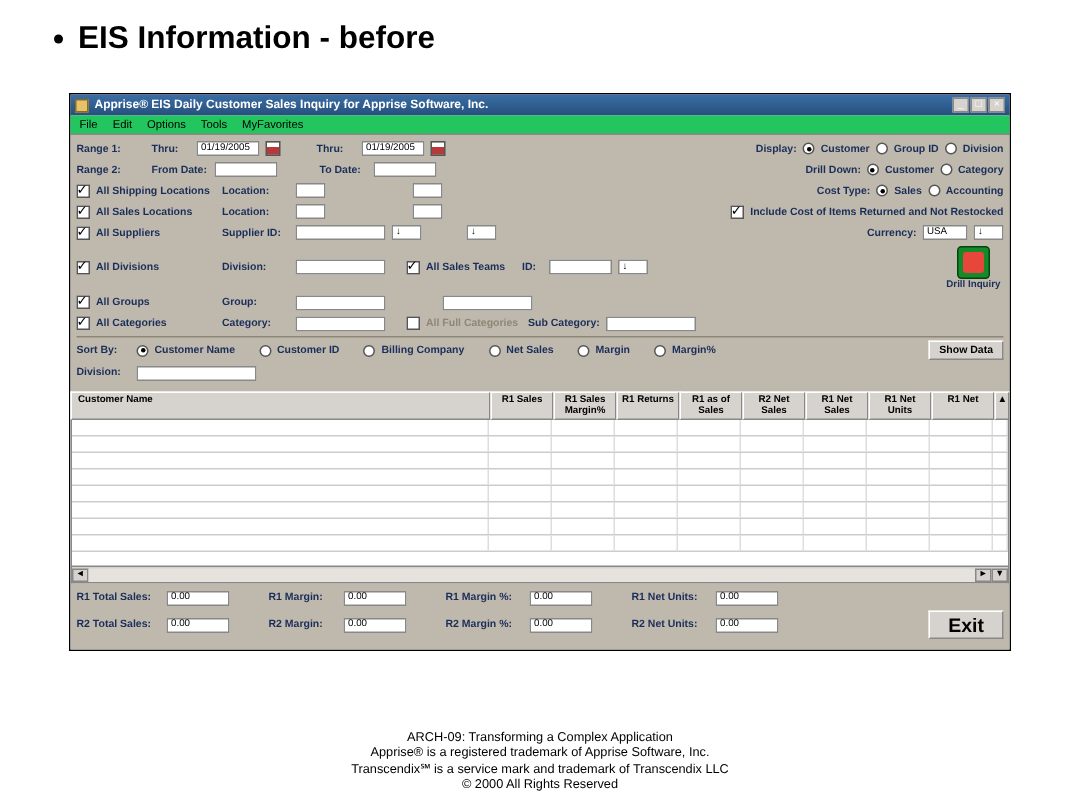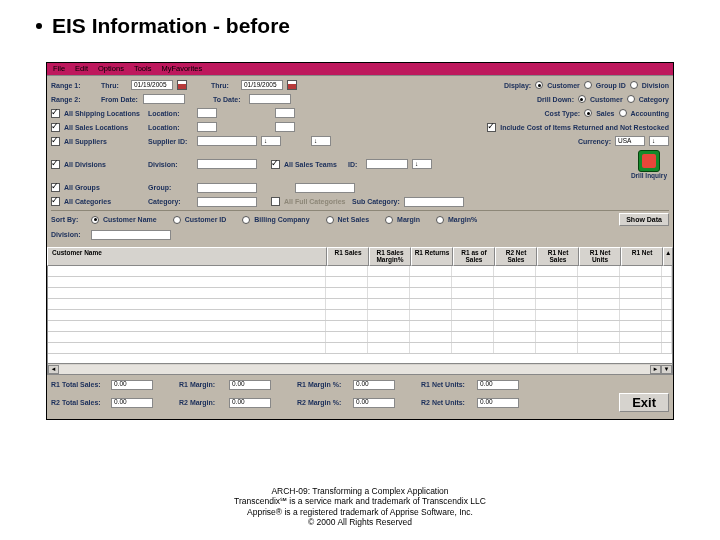--- a/index.html
+++ b/index.html
@@ -8,21 +8,21 @@
   h1 { margin: 0 0 14px 0; font-size: 30px; font-weight: 700; text-align: center; letter-spacing: 0.2px; }
   .bullet-row { display: flex; align-items: center; gap: 10px; margin-bottom: 24px; }
   .bullet { width: 6px; height: 6px; background: #000; border-radius: 50%; margin-left: -2px; }
   .bullet-text { font-size: 21px; font-weight: 700; }
   .app-window { margin: 0 8px; border: 1px solid #000; font-size: 7px; line-height: 1; }
   .titlebar { background: linear-gradient(#3a6ea5, #274f7d); color: #fff; display: flex; align-items: center; height: 14px; padding: 0 3px; gap: 4px; }
   .titlebar-icon { width: 9px; height: 9px; background: #e7c26b; border: 1px solid #8b6b1f; }
   .title-text { font-size: 8px; font-weight: 700; flex: 1; }
   .win-btns { display: flex; gap: 1px; }
   .win-btn { width: 11px; height: 10px; background: #d6d3ce; border: 1px solid #888; font-size: 7px; text-align: center; line-height: 8px; }
-  .menubar { background: #be185d; border-bottom: 1px solid #888; display: flex; gap: 10px; padding: 2px 6px; font-size: 7.5px; }
+  .menubar { background: #22c55e; border-bottom: 1px solid #888; display: flex; gap: 10px; padding: 2px 6px; font-size: 7.5px; }
   .tool-area { background: #bfb8ac; padding: 4px; }
   .form-row { display: flex; align-items: center; gap: 4px; margin-bottom: 3px; min-height: 11px; }
   .lbl { color: #1a2e5a; font-weight: 700; font-size: 7px; }
   .lbl-mid { width: 45px; }
   .txtbox { background: #fff; border: 1px solid #888; height: 10px; padding: 0 2px; font-size: 6.5px; display: flex; align-items: center; }
   .txtbox.w42 { width: 42px; }
   .txtbox.w60 { width: 60px; }
   .txtbox.w80 { width: 80px; }
   .txtbox.w20 { width: 20px; }
   .txtbox.w30 { width: 30px; }
@@ -59,20 +59,29 @@
 </head>
 <body>
 
 <div class="slide">
   <div class="bullet-row">
     <span class="bullet"></span>
     <span class="bullet-text">EIS Information  - before</span>
   </div>
 
   <div class="app-window">
+    <div class="titlebar">
+      <span class="titlebar-icon"></span>
+      <span class="title-text">Apprise® EIS Daily Customer Sales Inquiry for Apprise Software, Inc.</span>
+      <div class="win-btns">
+        <span class="win-btn">_</span>
+        <span class="win-btn">□</span>
+        <span class="win-btn">×</span>
+      </div>
+    </div>
     <div class="menubar">
       <span>File</span>
       <span>Edit</span>
       <span>Options</span>
       <span>Tools</span>
       <span>MyFavorites</span>
     </div>
 
     <div class="tool-area">
 
@@ -369,16 +378,16 @@
         <div class="txtbox w42">0.00</div>
         <span style="flex:1"></span>
         <span class="btn-exit">Exit</span>
       </div>
     </div>
   </div>
 </div>
 
 <div class="footnotes">
   <div>ARCH-09:  Transforming a Complex Application</div>
+  <div>Apprise® is a registered trademark of Apprise Software, Inc.</div>
   <div>Transcendix℠ is a service mark and trademark of Transcendix LLC</div>
-  <div>Apprise® is a registered trademark of Apprise Software, Inc.</div>
   <div>© 2000 All Rights Reserved</div>
 </div>
 
 </body></html>

